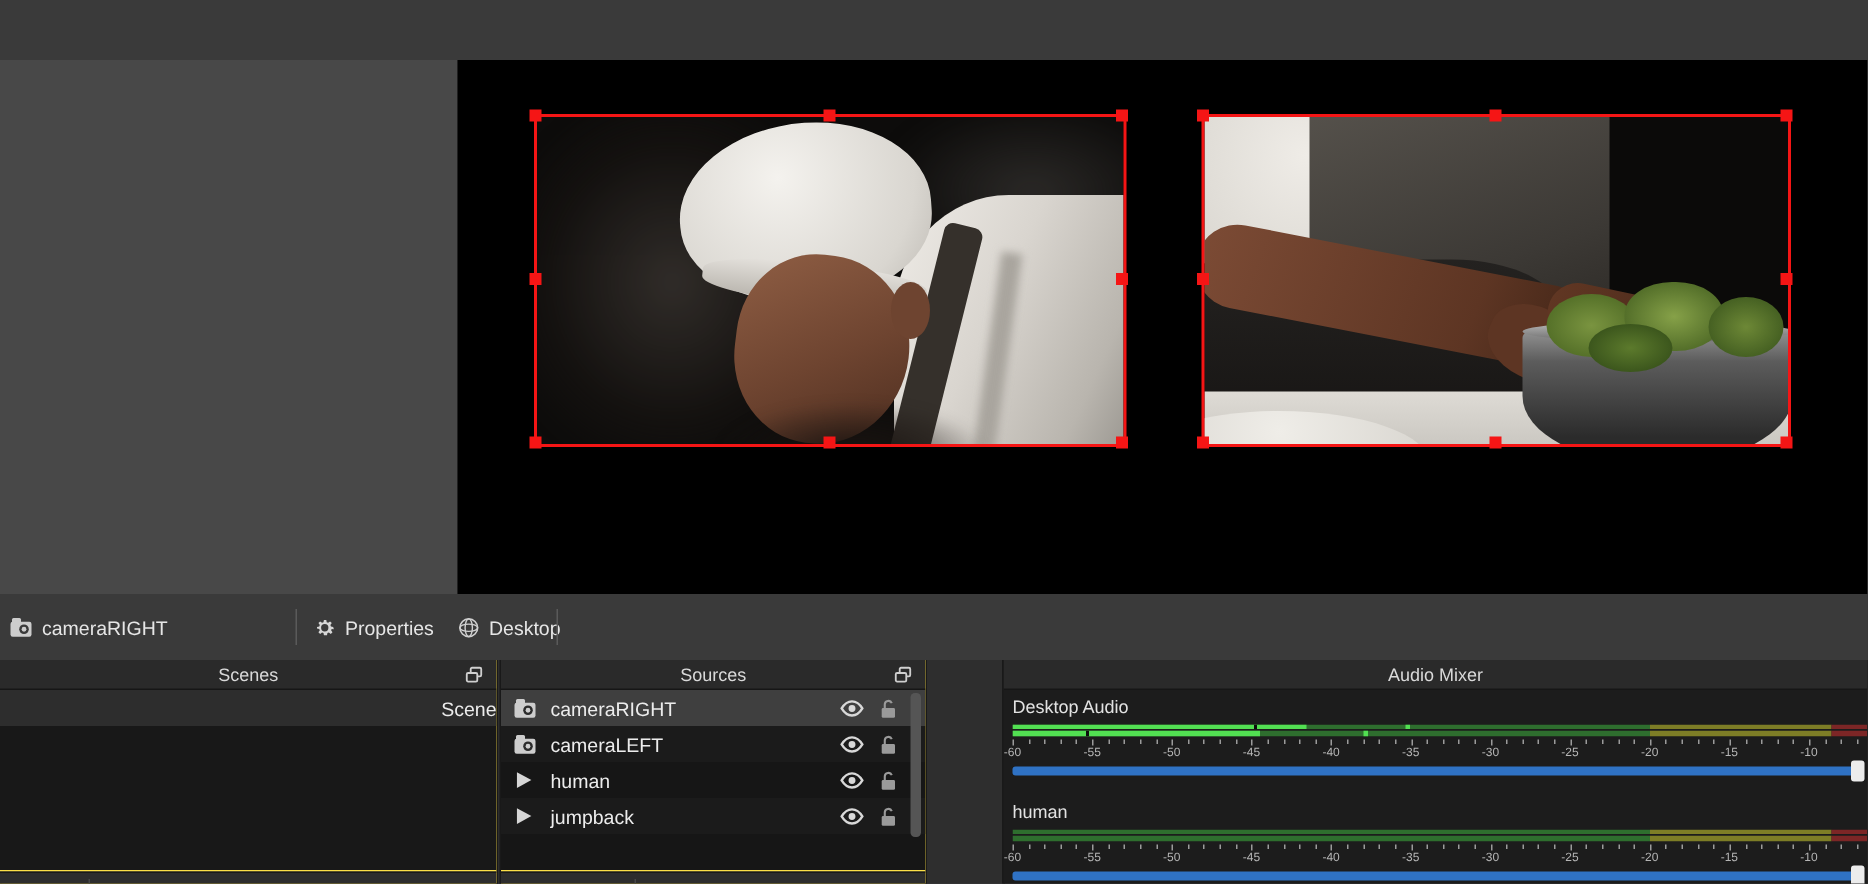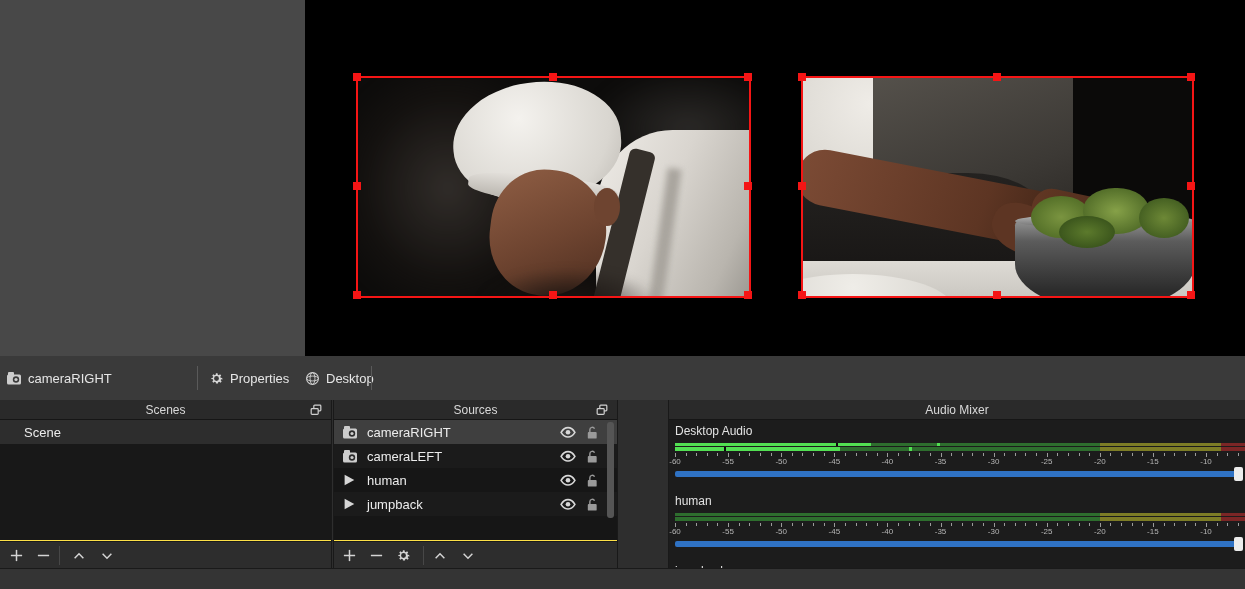--- a/index.html
+++ b/index.html
@@ -4,21 +4,21 @@
 <style>
   * { margin:0; padding:0; box-sizing:border-box; }
   html,body { width:1245px; height:589px; }
   body {
     position:relative; overflow:hidden;
     background:#3a3a3a;
     font-family:"Liberation Sans", sans-serif;
     color:#e0e0e0;
     -webkit-font-smoothing:antialiased;
   }
-  .abs { position:absolute; }
+  .abs { position:absolute;margin-top:40px; }
 
   
   #top-left-area { left:0; top:0; width:305px; height:356px; background:#484848; }
   #preview-canvas { left:305px; top:0; width:940px; height:356px; background:#000; }
 
   .photo { position:absolute; overflow:hidden; }
   .photo > div { position:absolute; }
 
   .sel-box { position:absolute; border:2px solid #f51515; }
   .handle { position:absolute; width:8px; height:8px; background:#f51515; }
@@ -169,21 +169,21 @@
     <div class="panel-header">
       <span>Scenes</span>
       <span class="popout-btn">
         <svg width="14" height="14" viewBox="0 0 16 16">
             <rect x="5.5" y="2.5" width="8" height="6.5" rx="1" fill="none" stroke="#cfcfcf" stroke-width="1.4"></rect>
             <rect x="2.5" y="6.5" width="8" height="6.5" rx="1" fill="#2a2a2a" stroke="#cfcfcf" stroke-width="1.4"></rect>
           </svg>
       </span>
     </div>
     <div id="scenes-list" style="background:#181818;height:120px;">
-        <div class="list-row" style="background: rgb(45, 45, 45); padding-left: 24px;">
+        <div class="list-row" style="background: rgb(45, 45, 45); padding-left: 24px; justify-content: flex-end;">
           <span>Scene</span>
         </div>
       </div>
     <div class="panel-toolbar">
         <div class="tb-btn" style="left: 8px;">
           <svg width="15" height="15" viewBox="0 0 16 16">
             <line x1="8" y1="2" x2="8" y2="14" stroke="#d4d4d4" stroke-width="1.6"></line>
             <line x1="2" y1="8" x2="14" y2="8" stroke="#d4d4d4" stroke-width="1.6"></line>
           </svg>
         </div>

